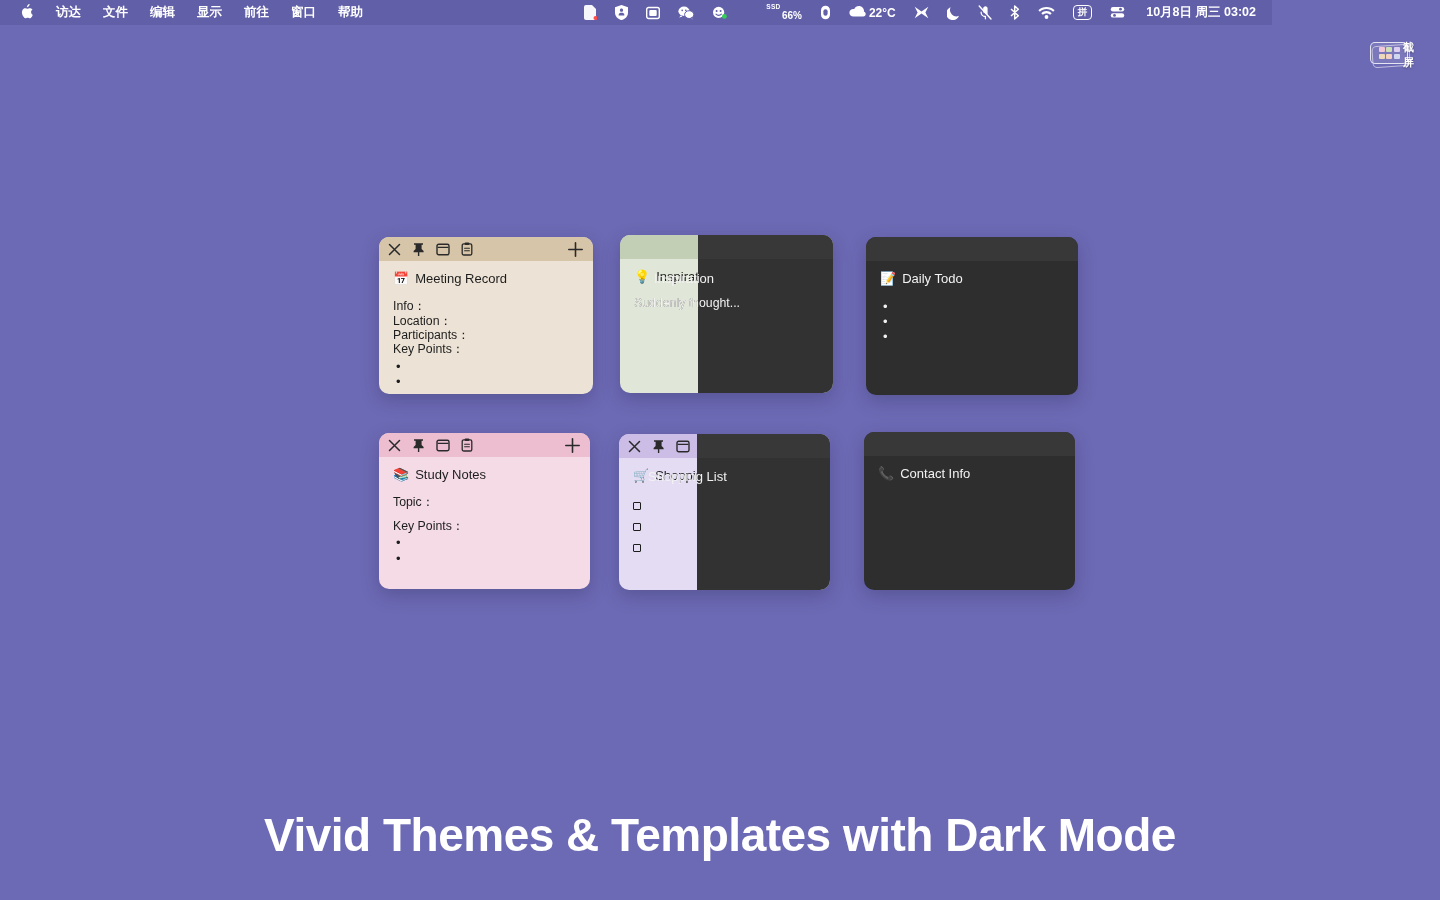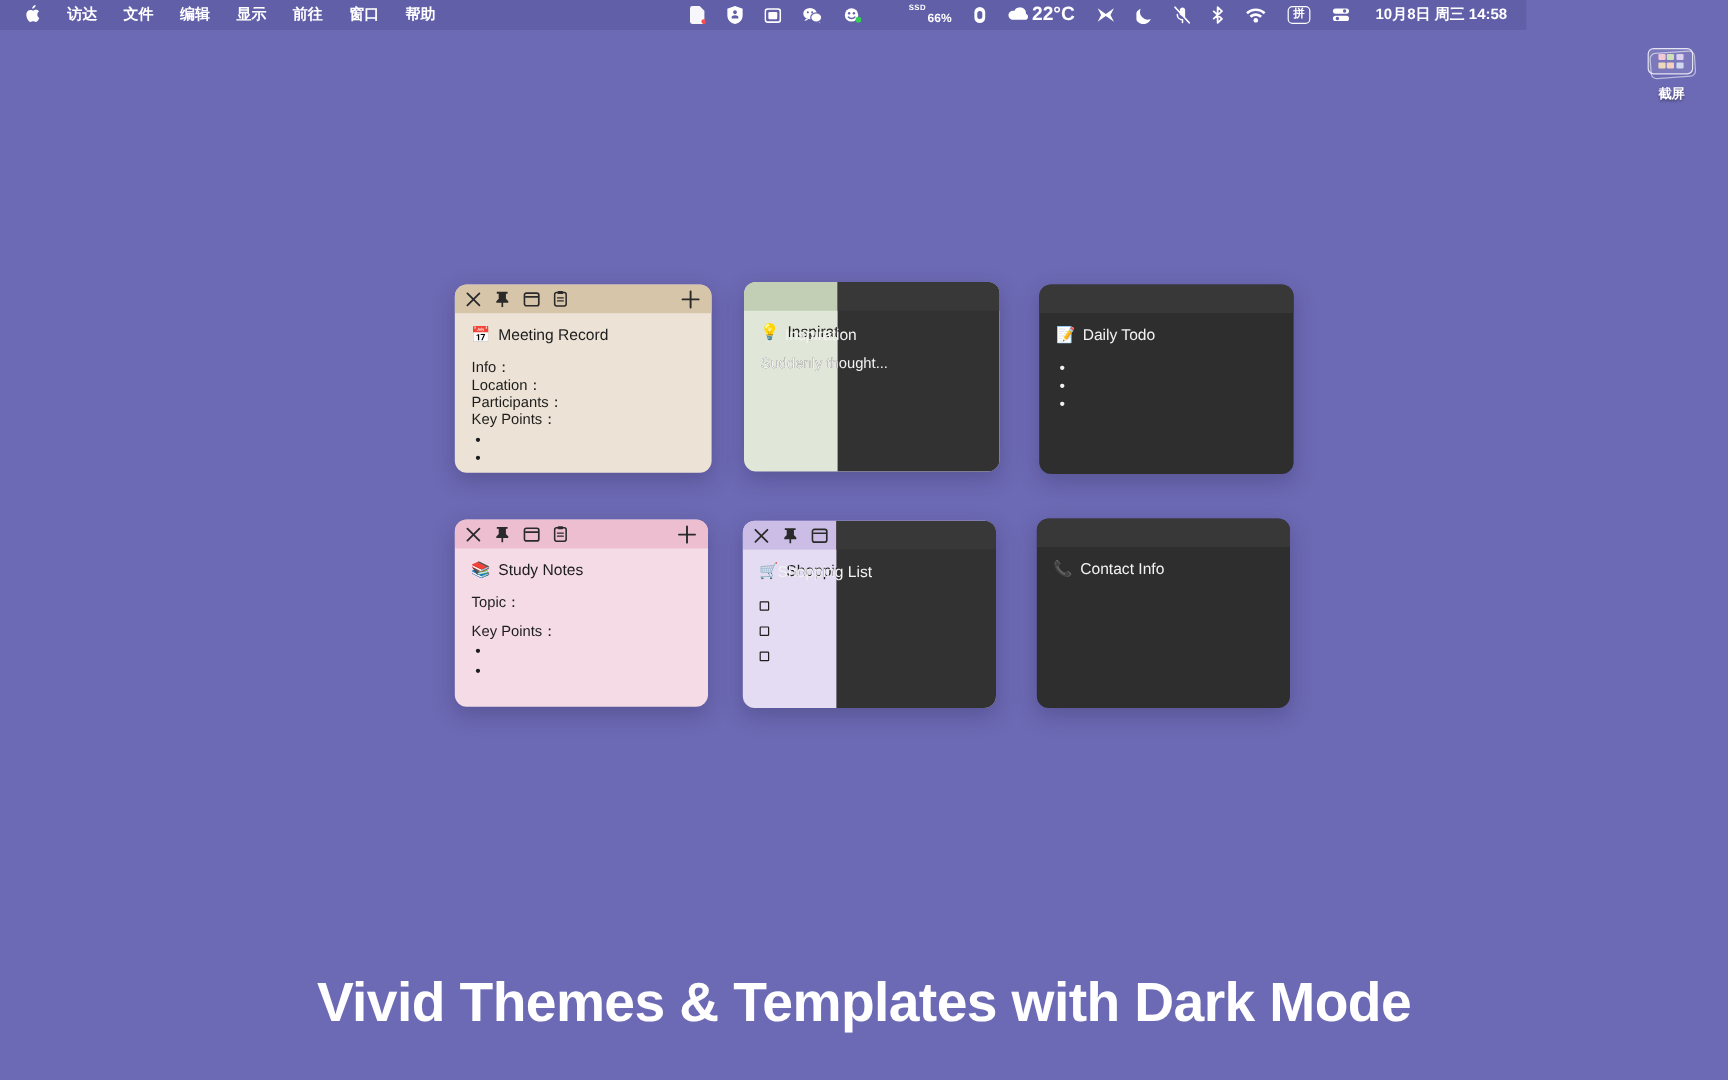--- a/index.html
+++ b/index.html
@@ -22,32 +22,32 @@
   .mb-apple{ padding:0 12px 0 10px; font-size:14px; line-height:1; }
   .mb-item{ padding:0 11px; white-space:nowrap; }
   .mb-right{ margin-left:auto; display:flex; align-items:center; gap:0; }
   .mb-ico{ display:flex; align-items:center; justify-content:center;
            padding:0 9px; height:25px; }
   .mb-ico svg{ display:block; }
   .mb-ssd{ display:flex; flex-direction:column; align-items:center;
            line-height:1; padding:0 9px; }
   .mb-ssd .s1{ font-size:6.5px; letter-spacing:.3px; font-weight:700;}
   .mb-ssd .s2{ font-size:10px; font-weight:700; margin-top:1px;padding-left:37px;}
-  .mb-temp{ display:flex; align-items:center; gap:3px; padding:0 9px; font-size:16px; font-weight:600;}
+  .mb-temp{ display:flex; align-items:center; gap:3px; padding:0 9px; font-size:12px; font-weight:600;}
   .mb-ime{ padding:0 9px; }
   .mb-ime .box{
     border:1.4px solid #fff; border-radius:4px;
     font-size:9.5px; font-weight:700; padding:1px 4px; line-height:1.15;
   }
   .mb-clock{ padding:0 6px 0 12px; font-size:12.5px; font-weight:600; white-space:nowrap;}
 
   
   .desktop-icon{
     position:absolute; left:1368px; top:40px; width:50px;
-    display:flex; flex-direction:column; align-items:center; gap:5px;
+    display:flex; flex-direction:row; align-items:center; gap:5px;
   }
   .stack-wrap{ position:relative; width:44px; height:26px; }
   .stack-back{
     position:absolute; left:4px; top:3px; width:38px; height:22px;
     border:1.3px solid rgba(255,255,255,.55); border-radius:5px;
     transform:rotate(-4deg);
   }
   .stack-front{
     position:absolute; left:2px; top:0px; width:38px; height:22px;
     border:1.3px solid rgba(255,255,255,.8); border-radius:5px;
@@ -216,21 +216,21 @@
       <div class="box">拼</div>
     </div>
     <div class="mb-ico">
       <svg width="15" height="13" viewBox="0 0 15 13">
           <rect x="0.8" y="1" width="13.4" height="4.4" rx="2.2" fill="#fff"></rect>
           <rect x="0.8" y="7.2" width="13.4" height="4.4" rx="2.2" fill="#fff"></rect>
           <circle cx="10.5" cy="3.2" r="1.4" fill="#615fa8"></circle>
           <circle cx="4.5" cy="9.4" r="1.4" fill="#615fa8"></circle>
         </svg>
     </div>
-    <div class="mb-clock">10月8日 周三 14:58</div>
+    <div class="mb-clock">10月8日 周三 03:02</div>
   </div>
 </div>
 
 <div class="desktop-icon">
   <div class="stack-wrap">
     <div class="stack-back"></div>
     <div class="stack-front">
       <div class="thumbgrid">
         <i style="background:#f2c7d8"></i>
         <i style="background:#cfe0b8"></i>

